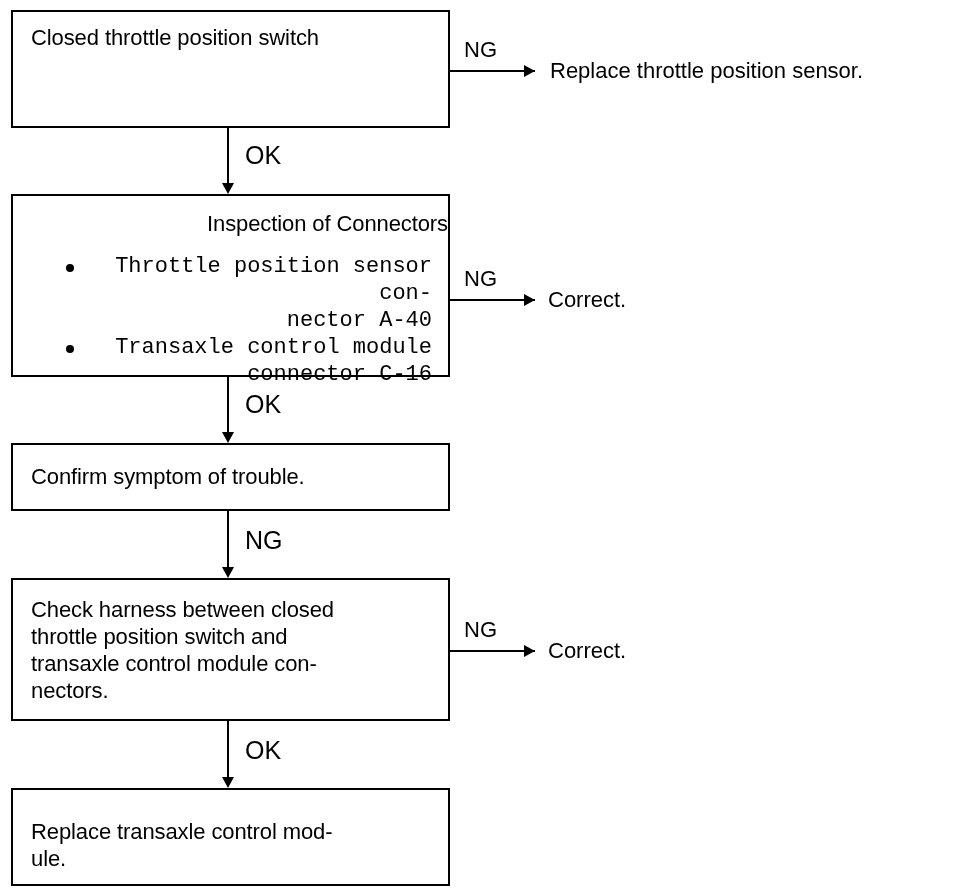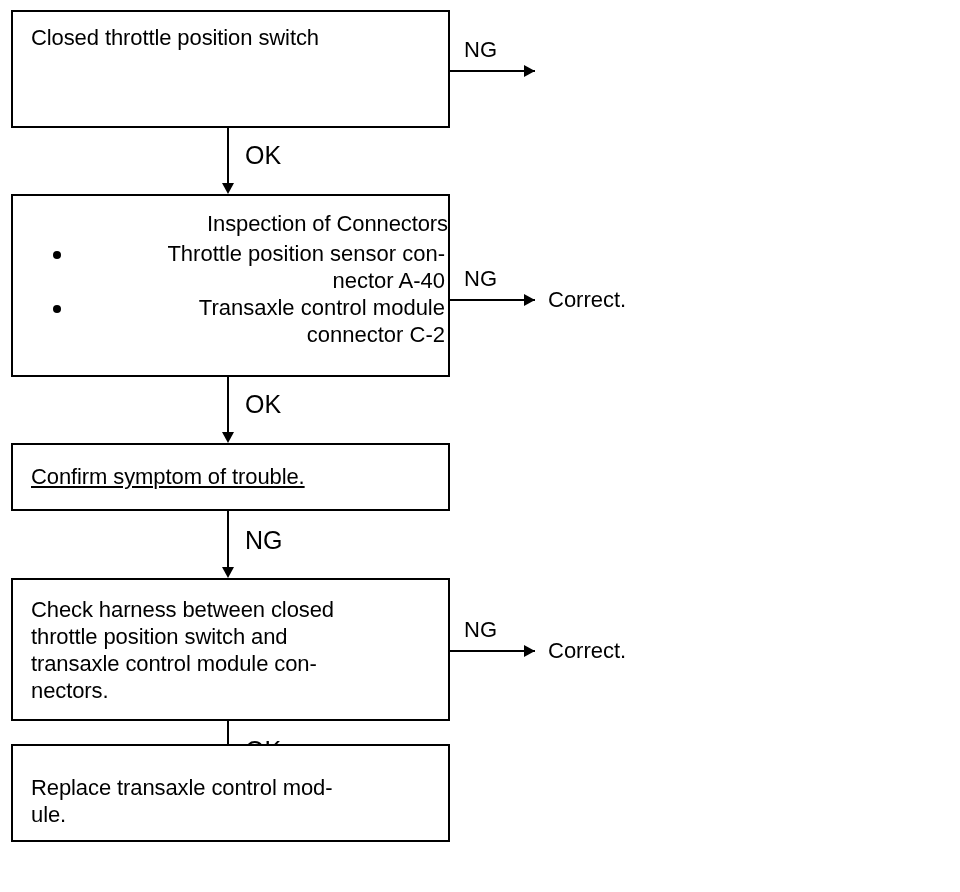--- a/index.html
+++ b/index.html
@@ -31,29 +31,30 @@
   }
   .node-text {
     font-size: 22px;
     line-height: 27px;
     letter-spacing: -0.1px;
     white-space: pre-line;
   }
 
   .node-1 { left: 11px;  top: 10px;  width: 439px; height: 118px; }
   .node-2 { left: 11px;  top: 194px; width: 439px; height: 183px; padding-top: 14px; text-align: right; }
-  .node-3 { left: 11px;  top: 443px; width: 439px; height: 68px;  padding-top: 18px; text-decoration: underline; }
+  .node-3 { left: 11px;  top: 443px; width: 439px; height: 68px;  padding-top: 18px; }
   .node-4 { left: 11px;  top: 578px; width: 439px; height: 143px; padding-top: 16px; }
-  .node-5 { left: 11px;  top: 744px; width: 439px; height: 98px;  padding-top: 28px; }
+  .node-5 { left: 11px;  top: 788px; width: 439px; height: 98px;  padding-top: 28px; }
 
   
   .blist {
     list-style: none;
-    margin: 3px;
+    margin: 16px;
     padding: 0;
+    font-family: Liberation Mono, monospace;
   }
   .blist li {
     position: relative;
     padding-left: 40px;
     font-size: 22px;
     line-height: 27px;
     white-space: pre-line;
   }
   .blist li::before {
     content: "";
@@ -140,34 +141,35 @@
 
   <div class="node node-1">
     <div class="node-text">Closed throttle position switch</div>
   </div>
 
   <div class="hconn" style="left:450px; top:70px; width:85px;">
     <div class="stem" style="width:85px;"></div>
     <div class="head" style="left:74px;"></div>
     <div class="hlabel">NG</div>
   </div>
+  <div class="outcome" style="left:550px; top:60px;">Replace throttle position sensor.</div>
 
   <div class="vconn" style="left:227px; top:128px; height:66px;">
     <div class="stem" style="height:60px;"></div>
     <div class="head" style="top:55px;"></div>
     <div class="vlabel" style="top:16px;">OK</div>
   </div>
 
   <div class="node node-2">
     <div class="node-text">Inspection of Connectors</div>
     <ul class="blist">
       <li>Throttle position sensor con-
 nector A-40</li>
       <li>Transaxle control module
-connector C-2</li>
+connector C-16</li>
     </ul>
   </div>
 
   <div class="hconn" style="left:450px; top:299px; width:85px;">
     <div class="stem" style="width:85px;"></div>
     <div class="head" style="left:74px;"></div>
     <div class="hlabel">NG</div>
   </div>
   <div class="outcome" style="left:548px; top:289px;">Correct.</div>
 

